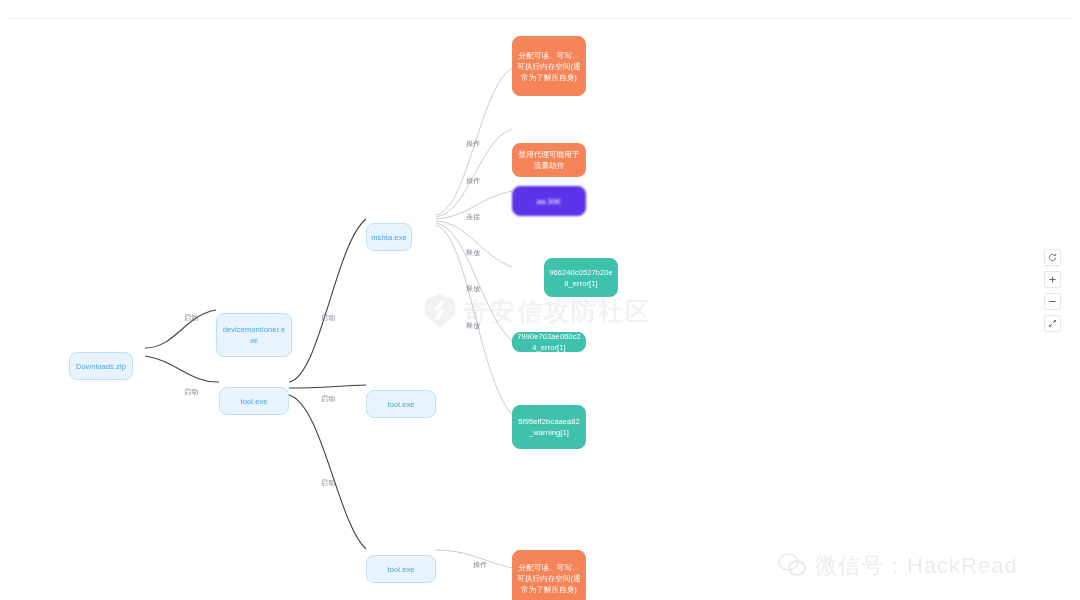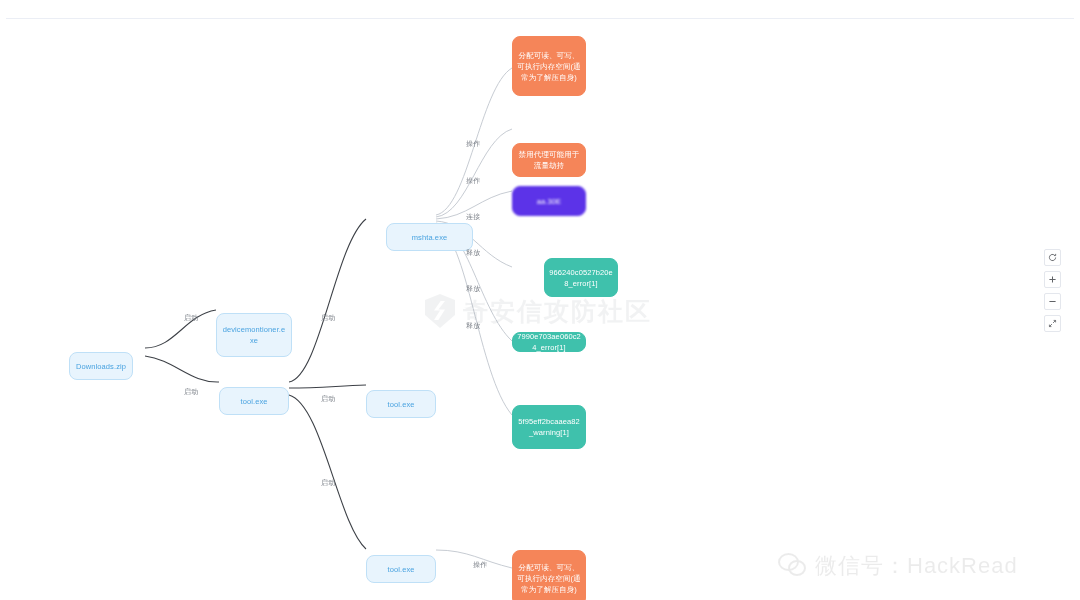--- a/index.html
+++ b/index.html
@@ -243,21 +243,21 @@
       <path d="M436,204 C468,210 480,292 512,322" fill="none" stroke="#c7ccd3" stroke-width="1"></path>
       <path d="M436,206 C468,216 478,356 512,396" fill="none" stroke="#c7ccd3" stroke-width="1"></path>
 
       <path d="M436,531 C468,531 482,542 512,549" fill="none" stroke="#c7ccd3" stroke-width="1"></path>
     </svg>
 
     <div id="nodes-layer">
         <div class="node node-process" style="left: 69px; top: 333px; width: 64px; height: 28px;">Downloads.zip</div>
         <div class="node node-process" style="left: 216px; top: 294px; width: 76px; height: 44px;">devicemontioner.exe</div>
         <div class="node node-process" style="left: 219px; top: 368px; width: 70px; height: 28px;">tool.exe</div>
-        <div class="node node-process" style="left: 366px; top: 204px; width: 87px; height: 28px; margin-left: 20px;">mshta.exe</div>
+        <div class="node node-process" style="left: 366px; top: 204px; width: 46px; height: 28px;">mshta.exe</div>
         <div class="node node-process" style="left: 366px; top: 371px; width: 70px; height: 28px;">tool.exe</div>
         <div class="node node-process" style="left: 366px; top: 536px; width: 70px; height: 28px;">tool.exe</div>
         <div class="node node-abnormal" style="left: 512px; top: 17px; width: 74px; height: 60px;">分配可读、可写、可执行内存空间(通常为了解压自身)</div>
         <div class="node node-abnormal" style="left: 512px; top: 92px; width: 74px; height: 34px; margin-top: 32px;">禁用代理可能用于流量劫持</div>
         <div class="node node-network node-blurred" style="left: 512px; top: 167px; width: 74px; height: 30px;">aa.30E</div>
         <div class="node node-file" style="left: 512px; top: 239px; width: 74px; height: 39px; margin-left: 32px;">966240c0527b20e8_error[1]</div>
         <div class="node node-file" style="left: 512px; top: 313px; width: 74px; height: 20px;">7990e703ae060c24_error[1]</div>
         <div class="node node-file" style="left: 512px; top: 386px; width: 74px; height: 44px;">5f95eff2bcaaea82_warning[1]</div>
         <div class="node node-abnormal" style="left: 512px; top: 531px; width: 74px; height: 56px;">分配可读、可写、可执行内存空间(通常为了解压自身)</div>
       </div>

